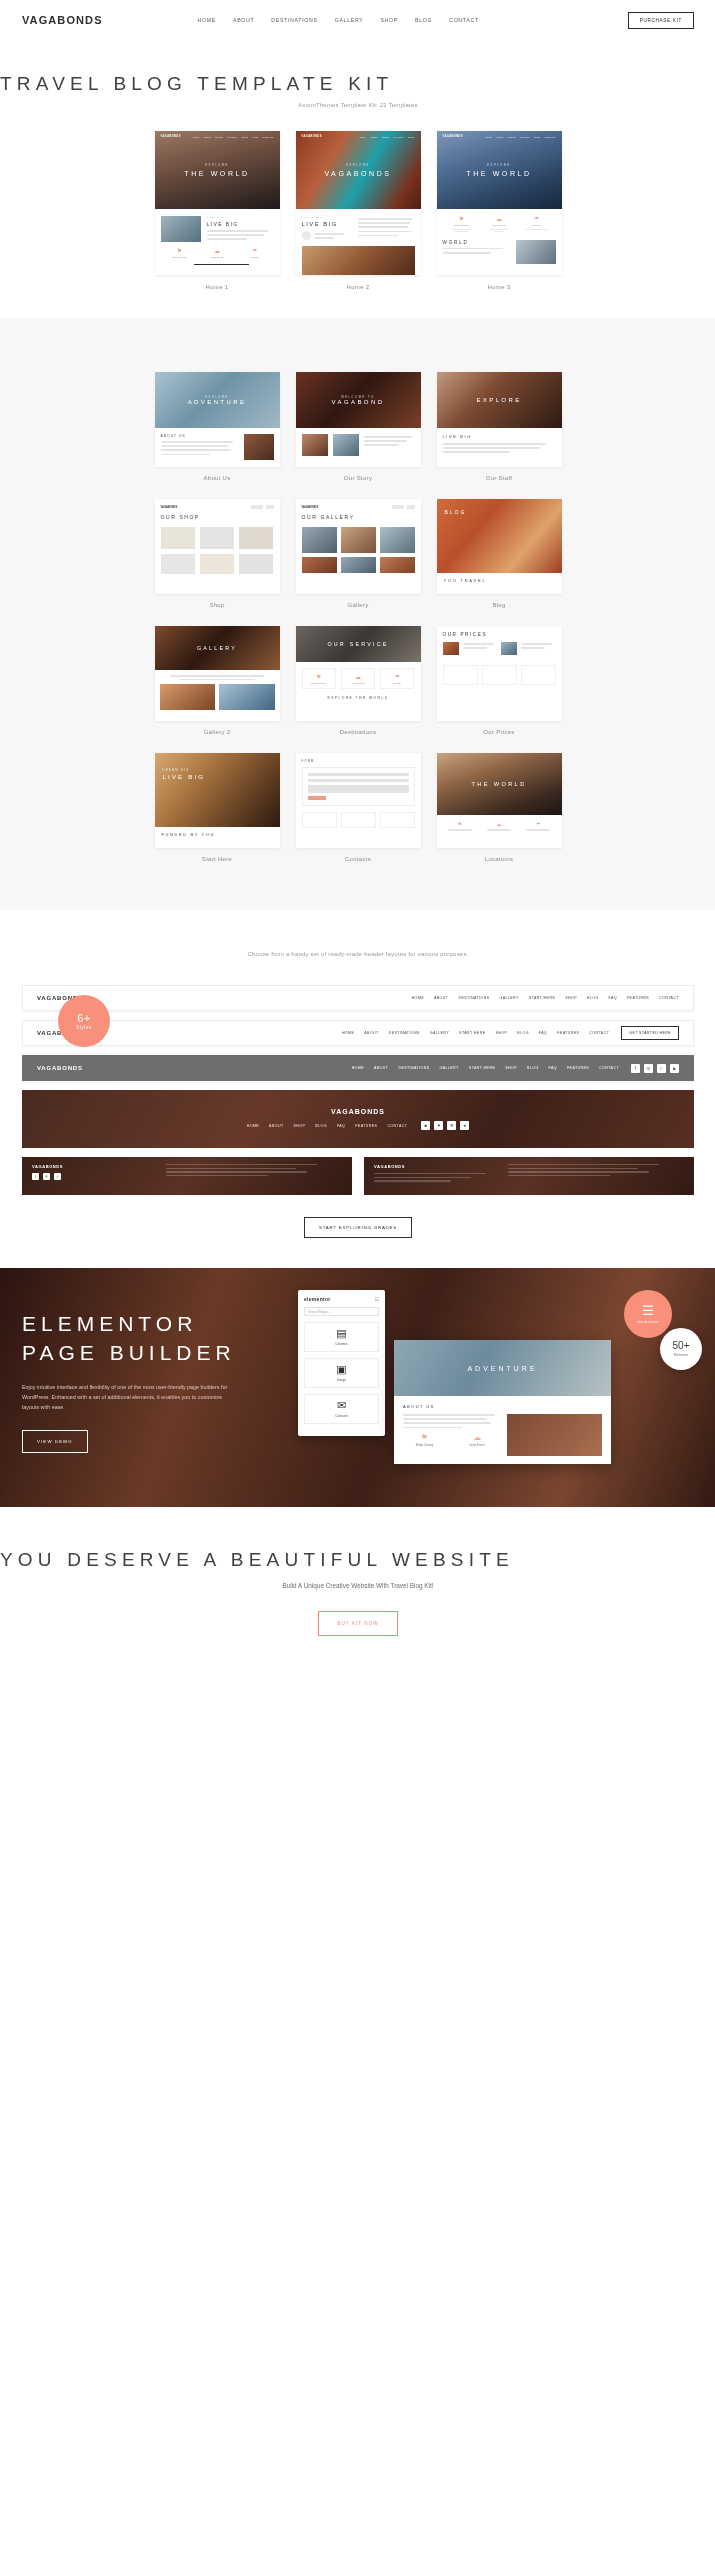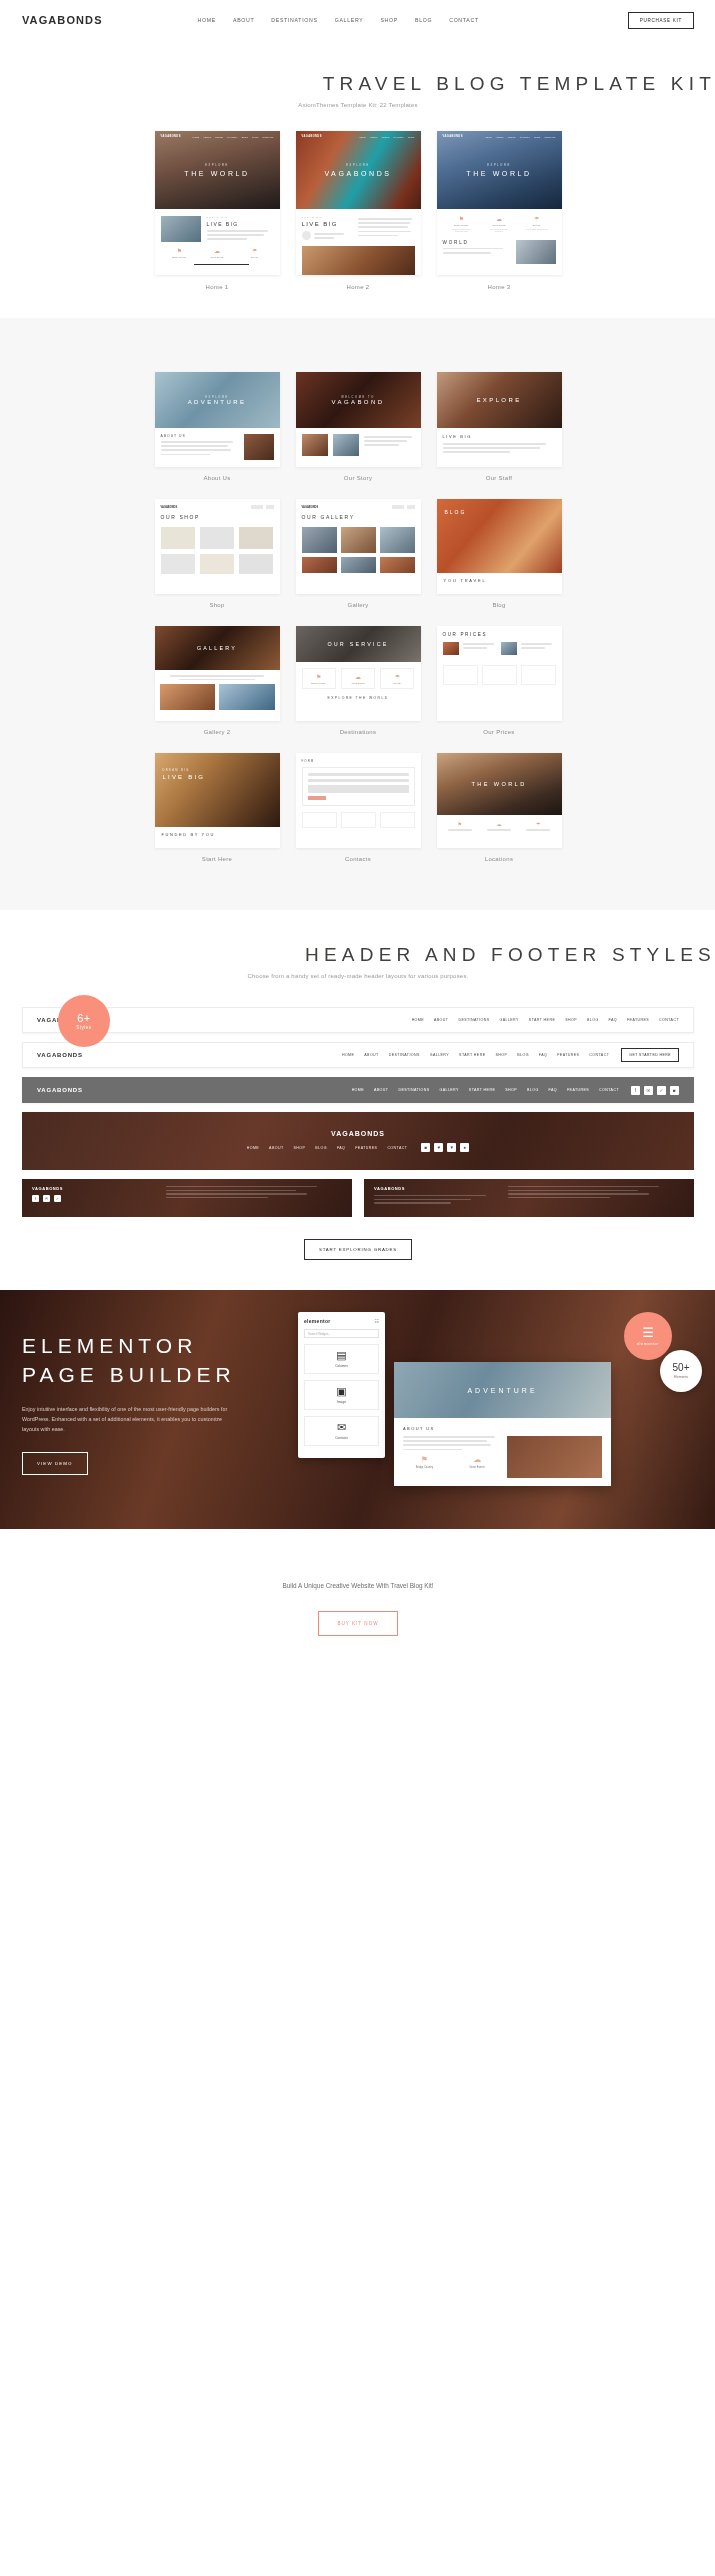--- a/index.html
+++ b/index.html
@@ -49,21 +49,21 @@
     letter-spacing: 0.7px;
     text-transform: uppercase;
     color: #2b2b2b;
     background: #fff;
     cursor: pointer;
     font-family: inherit;
   }
 
   
   .sec-title {
-    text-align: right;
+    text-align: left;
     font-size: 19px;
     font-weight: 300;
     letter-spacing: 5.2px;
     color: #40403f;
     text-transform: uppercase;
   }
   .sec-sub {
     text-align: center;
     font-size: 6px;
     color: #9a9a9a;
@@ -711,21 +711,20 @@
           </div>
         </div>
         <div class="tile-label">Locations</div>
       </div>
     </div>
 
   </div>
 </section>
 
 <section class="hf-sec">
-  <h2 class="sec-title">HEADER AND FOOTER STYLES</h2>
   <div class="sec-sub">Choose from a handy set of ready-made header layouts for various purposes.</div>
 
   <div class="badge">
     <div class="badge-num">6+</div>
     <div class="badge-cap">Styles</div>
   </div>
 
   <div class="hf-list">
 
     <div class="hf-bar">
@@ -905,16 +904,17 @@
     <span class="cg">☰</span>
     <span class="ct">elementor</span>
   </div>
   <div class="circle-white">
     <span class="cg">50+</span>
     <span class="ct">Elements</span>
   </div>
 </section>
 
 <section class="cta-sec">
+  <h2 class="sec-title">YOU DESERVE A BEAUTIFUL WEBSITE</h2>
   <div class="cta-sub">Build A Unique Creative Website With Travel Blog Kit!</div>
   <button class="cta-btn">BUY KIT NOW</button>
 </section>
 
 
 </body></html>

